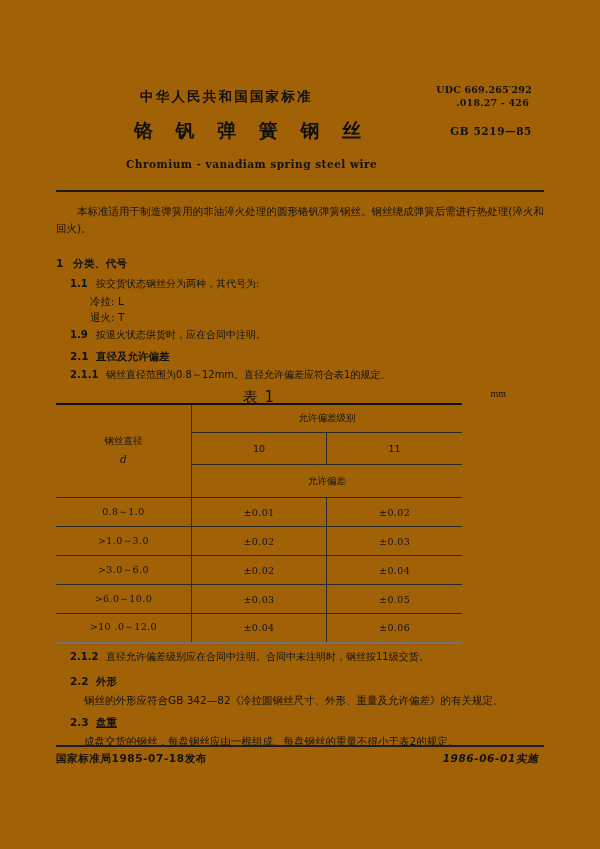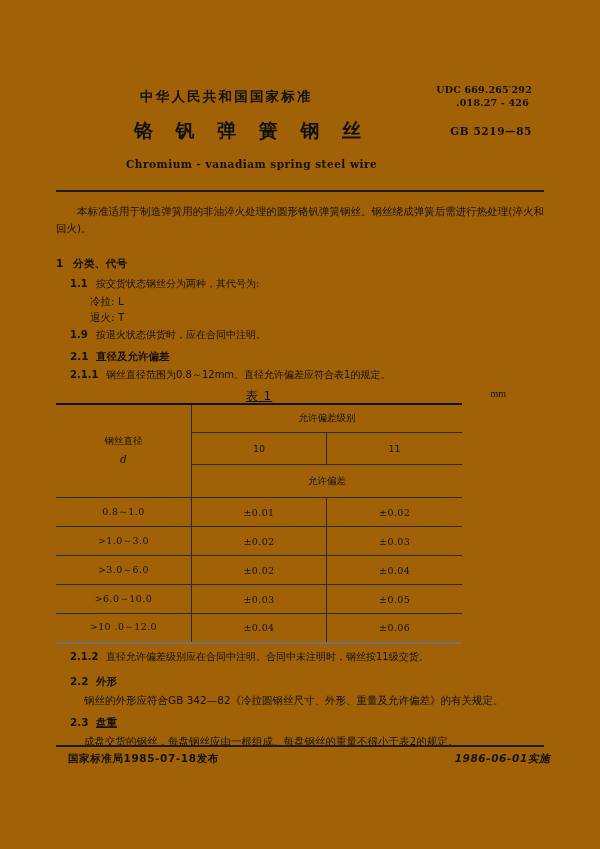--- a/index.html
+++ b/index.html
@@ -154,21 +154,21 @@
   }
   .table-caption {
     position: relative;
     height: 15px;
     font-size: 10px;
   }
   .table-caption .cap {
     position: absolute;
     left: 0; right: 0;
     text-align: center;
-    font-size: 12px;
+    font-size: 15px;
     letter-spacing: 1px;
     text-decoration: underline;
   }
   .table-caption .unit {
     position: absolute;
     right: -44px;
     top: 0;
     font-size: 10px;
     font-family: Liberation Serif, serif;
   }
@@ -222,21 +222,21 @@
   .rule-bottom {
     position: absolute;
     left: 56px;
     top: 745px;
     width: 488px;
     height: 0;
     border-top: 2px solid #1a1a1a;
   }
   .footer {
     position: absolute;
-    left: 68px;
+    left: 56px;
     top: 752px;
     width: 488px;
     height: 18px;
   }
   .footer .left {
     position: absolute;
     left: 0; top: 0;
     font-size: 10.5px;
     font-weight: 700;
     letter-spacing: 0.6px;

